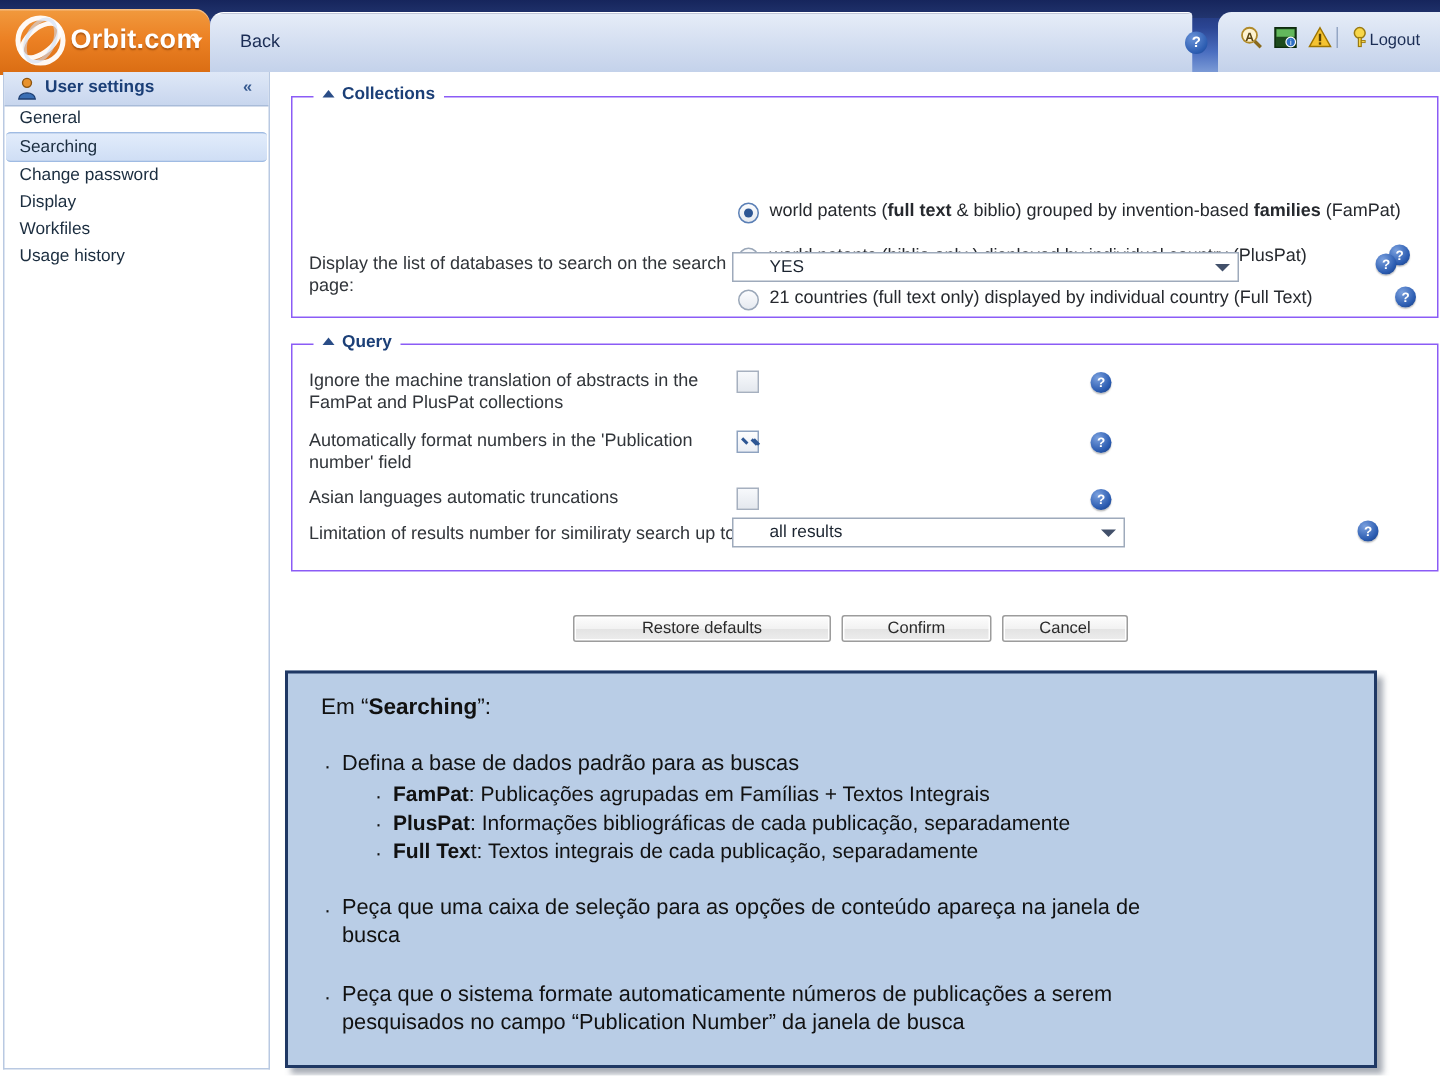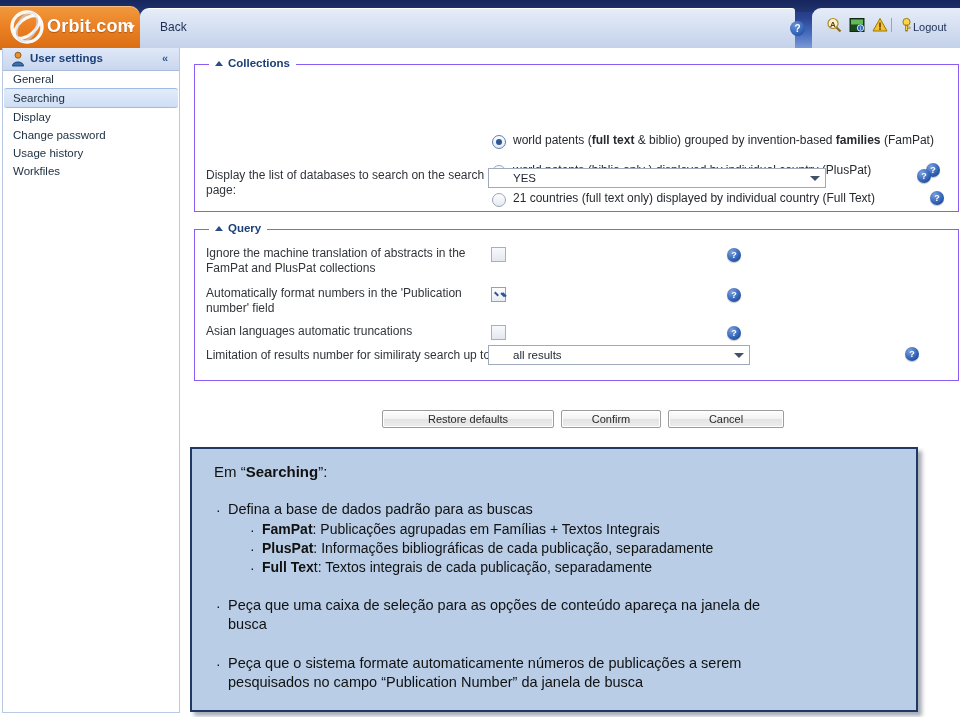--- a/index.html
+++ b/index.html
@@ -243,24 +243,24 @@
         <circle cx="7" cy="4.2" r="3" fill="#e8922c" stroke="#8c5410" stroke-width="0.9"></circle>
         <path d="M1.5 15 C1.5 9.6 12.5 9.6 12.5 15 Z" fill="#3a6fb5" stroke="#1e3f73" stroke-width="0.9"></path>
       </svg>
     </span>
     <div class="sb-head-text">User settings</div>
     <div class="sb-collapse">«</div>
 
     <div class="sb-list">
       <div class="sb-item">General</div>
       <div class="sb-item active">Searching</div>
+      <div class="sb-item">Change password</div>
       <div class="sb-item">Display</div>
-      <div class="sb-item">Change password</div>
+      <div class="sb-item">Workfiles</div>
       <div class="sb-item">Usage history</div>
-      <div class="sb-item">Workfiles</div>
     </div>
   </div>
 
   <div class="content">
 
     <div class="panel" style="left:14px;top:16px;width:763px;height:146px;">
       <div class="panel-legend">
         <span class="tri-up"></span><span>Collections</span>
       </div>
     </div>
@@ -309,21 +309,21 @@
 
     <div class="lbl" style="left:26px;top:300px;">Limitation of results number for similiraty search up to</div>
     <div class="sel" style="left:308px;top:297px;width:262px;">
       <span class="val">all results</span>
       <span class="arw"></span>
     </div>
     <span class="qmark" style="left:725px;top:299px;">?</span>
 
     <div class="btn" style="left:202px;top:362px;width:172px;">Restore defaults</div>
     <div class="btn" style="left:381px;top:362px;width:100px;">Confirm</div>
-    <div class="btn" style="left:488px;top:362px;width:116px;">Cancel</div>
+    <div class="btn" style="left:488px;top:362px;width:84px;">Cancel</div>
   </div>
 
   <div class="callout">
     <div class="co-title">
       <span>Em “</span><b>Searching</b><span>”:</span>
     </div>
 
     <span class="bullet" style="left:24px;top:53px;">·</span>
     <div class="co-l1" style="left:36px;top:52px;">Defina a base de dados padrão para as buscas</div>
 

